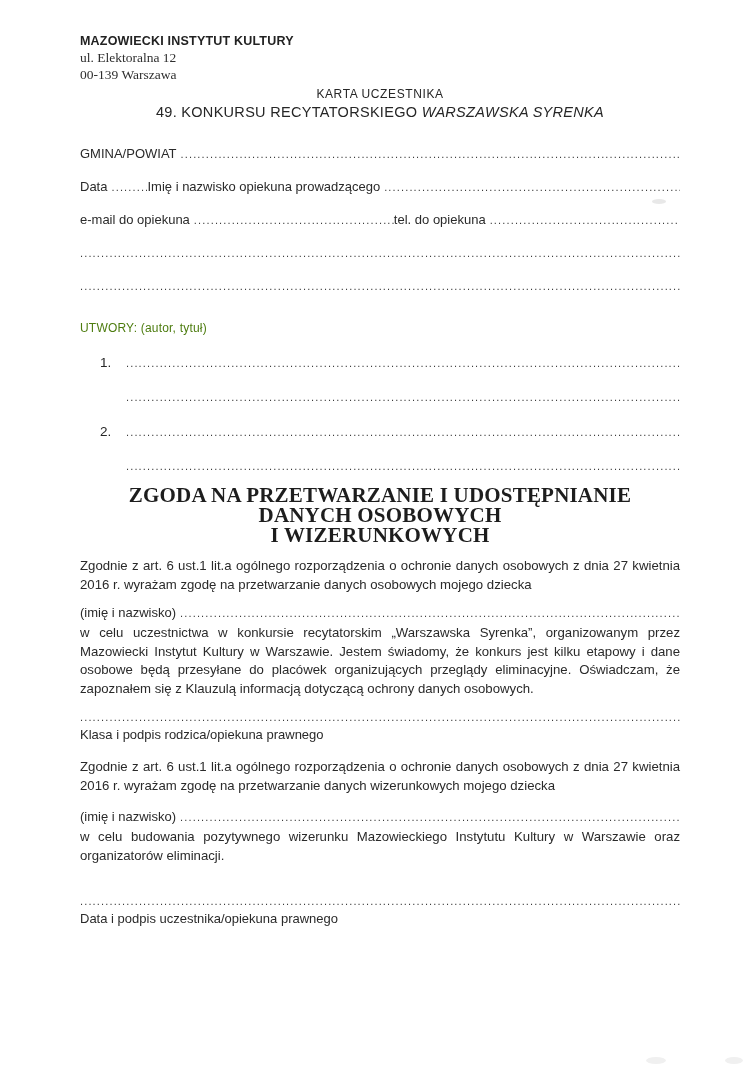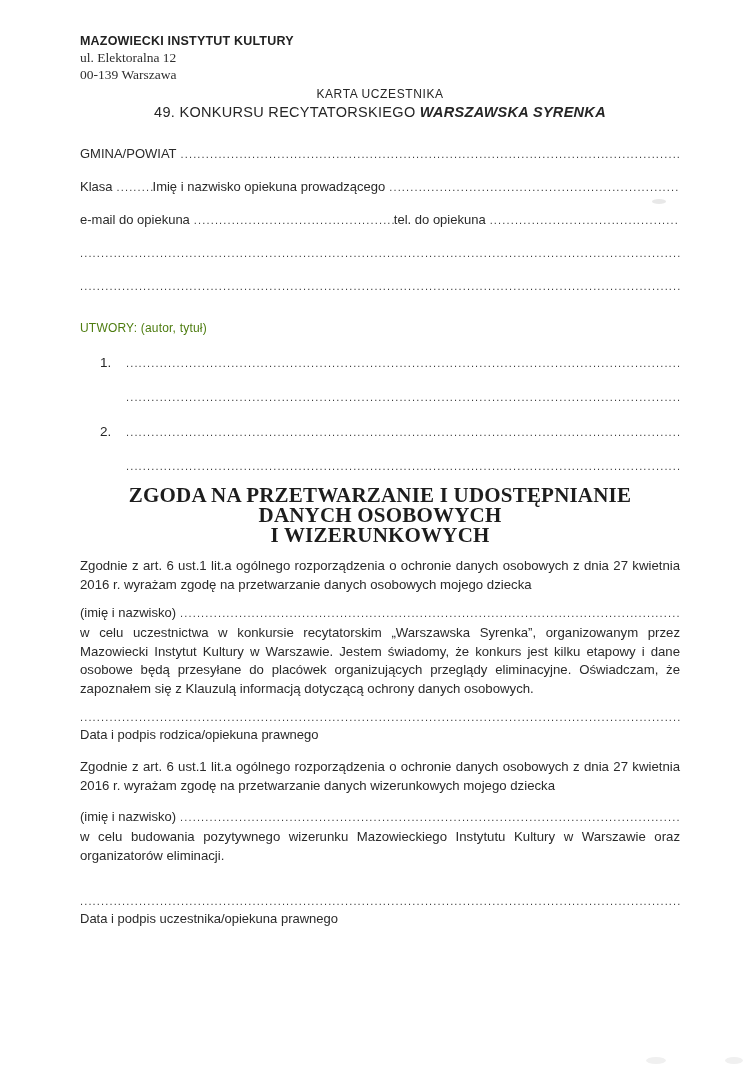--- a/index.html
+++ b/index.html
@@ -12,21 +12,21 @@
     font-family:"Liberation Sans", sans-serif;
     font-size:13px;line-height:18px;
     color:#2a2a2a;
     overflow:hidden;
   }
   
   .org{font-weight:700;font-size:12.5px;line-height:16px;letter-spacing:.2px;color:#222;}
   .addr{font-family:"Liberation Serif", serif;font-size:13.5px;line-height:17px;color:#2e2e2e;}
   .title1{text-align:center;font-size:12px;line-height:18px;letter-spacing:.6px;margin-top:2px;color:#262626;}
   .title2{text-align:center;font-size:14.5px;line-height:19px;letter-spacing:.3px;color:#262626;}
-  .title2 .em{font-weight:700;font-style:italic;}
+  .title2 .em{font-weight:400;font-style:italic;}
 
   
   .row{display:flex;align-items:baseline;line-height:18px;margin-top:15px;justify-content:center;}
   .row.first{margin-top:23px;}
   .lbl{white-space:nowrap;padding-right:4px;}
   .dots{flex:1 1 auto;overflow:hidden;white-space:nowrap;font-size:11px;letter-spacing:1.15px;color:#3c3c3c;}
   .dots::after{content:"....................................................................................................................................................................................................................................................................................................................";}
   .dots-short{flex:0 0 30px;padding-right:6px;}
   .dots-mid{flex:0 0 200px;}
   .dotline-only{display:flex;margin-top:15px;line-height:18px;}
@@ -70,21 +70,21 @@
   <div class="title1">KARTA UCZESTNIKA</div>
   <div class="title2"><span>49. KONKURSU RECYTATORSKIEGO </span><span class="em">WARSZAWSKA SYRENKA</span></div>
 
   <div class="row first">
     <span class="lbl">GMINA/POWIAT</span>
     <span class="dots"></span>
   </div>
 
 
   <div class="row">
-    <span class="lbl">Klasa</span>
+    <span class="lbl">Data</span>
     <span class="dots dots-short"></span>
     <span class="lbl">Imię i nazwisko opiekuna prowadzącego</span>
     <span class="dots"></span>
   </div>
 
   <div class="row">
     <span class="lbl">e-mail do opiekuna</span>
     <span class="dots dots-mid"></span>
     <span class="lbl">tel. do opiekuna</span>
     <span class="dots"></span>
@@ -126,21 +126,21 @@
   <div class="name-row">
     <span class="lbl">(imię i nazwisko)</span>
     <span class="dots"></span>
   </div>
 
   <div class="par tight">w celu uczestnictwa w konkursie recytatorskim „Warszawska Syrenka”, organizowanym przez Mazowiecki Instytut Kultury w Warszawie. Jestem świadomy, że konkurs jest kilku etapowy i dane osobowe będą przesyłane do placówek organizujących przeglądy eliminacyjne. Oświadczam, że zapoznałem się z Klauzulą informacją dotyczącą ochrony danych osobowych.</div>
 
   <div class="sig-dots">
     <span class="dots"></span>
   </div>
-  <div class="sig-label">Data i podpis rodzica/opiekuna prawnego</div>
+  <div class="sig-label">Klasa i podpis rodzica/opiekuna prawnego</div>
 
   <div class="par gap14">Zgodnie z art. 6 ust.1 lit.a ogólnego rozporządzenia o ochronie danych osobowych z dnia 27 kwietnia 2016 r. wyrażam zgodę na przetwarzanie danych wizerunkowych mojego dziecka</div>
 
   <div class="name-row gap13">
     <span class="lbl">(imię i nazwisko)</span>
     <span class="dots"></span>
   </div>
 
   <div class="par tight">w celu budowania pozytywnego wizerunku Mazowieckiego Instytutu Kultury w Warszawie oraz organizatorów eliminacji.</div>
 

